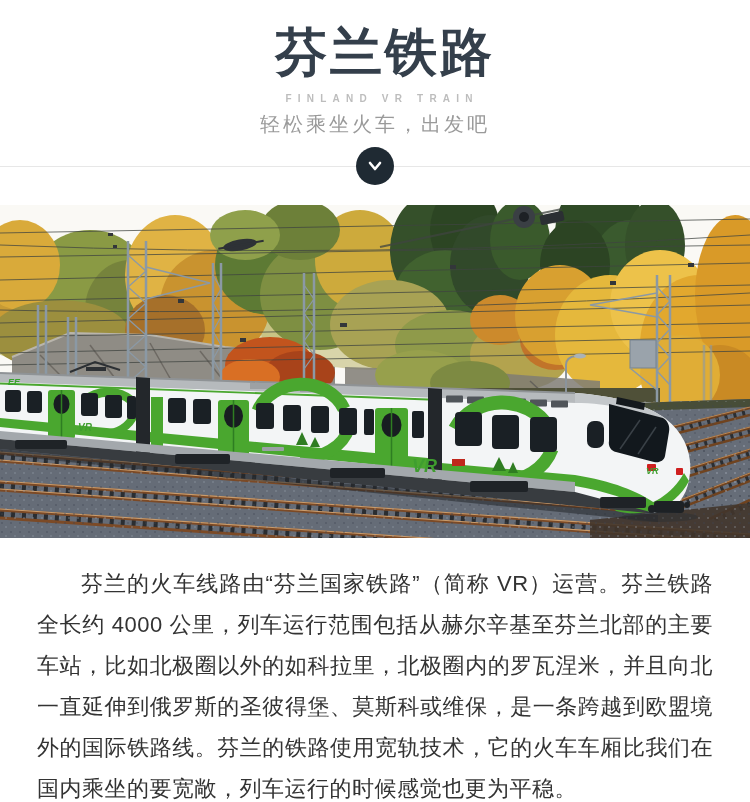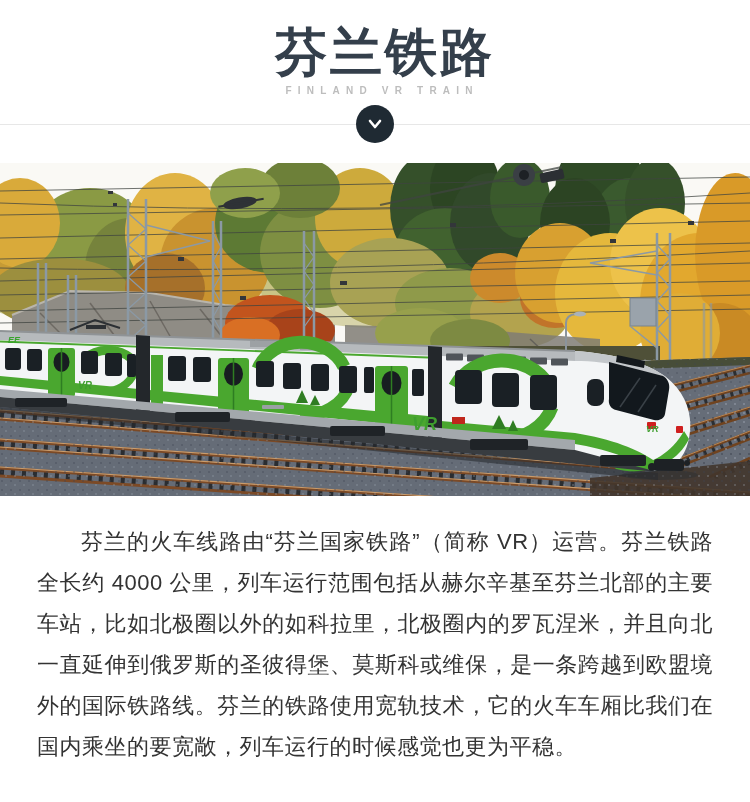--- a/index.html
+++ b/index.html
@@ -3,21 +3,21 @@
 <meta charset="utf-8">
 <style>
   html,body{margin:0;padding:0;background:#ffffff;}
   body{width:750px;font-family:"Liberation Sans","DejaVu Sans",sans-serif;-webkit-font-smoothing:antialiased;}
   .page{width:750px;overflow:hidden;background:#fff;}
 
   
   .hero{text-align:center;}
   .hero-title{margin:0;padding-top:22px;font-size:52px;line-height:60px;font-weight:900;
     letter-spacing:3px;color:#343f4b;padding-left:20px;}
-  .hero-en{margin-top:3px;font-size:10px;font-weight:700;letter-spacing:0.62em;
+  .hero-en{margin-top:11px;font-size:10px;font-weight:700;letter-spacing:0.62em;
     color:#bdbdbd;text-indent:0.62em;padding-left:8px;}
   .hero-tagline{margin-top:7px;font-size:20px;letter-spacing:3px;color:#9a9a9a;}
 
   .scroll-row{position:relative;height:40px;margin-top:9px;}
   .scroll-row .rule{position:absolute;left:0;right:0;top:19px;height:0;
     border-top:1px solid #e7e7e7;}
   .scroll-btn{position:absolute;left:50%;top:0;transform:translateX(-50%);
     width:38px;height:38px;border-radius:50%;border:0;background:#1f2a33;
     display:flex;align-items:center;justify-content:center;cursor:pointer;padding:0;}
   .scroll-btn svg{display:block;}
@@ -31,20 +31,21 @@
     text-align:justify;text-indent:2em;letter-spacing:0.5px;}
 </style>
 </head>
 <body>
 
 <div class="page">
 
   <header class="hero">
     <h1 class="hero-title">芬兰铁路</h1>
     <div class="hero-en">FINLAND VR TRAIN</div>
+    <div class="hero-tagline">轻松乘坐火车，出发吧</div>
 
     <div class="scroll-row">
       <div class="rule"></div>
       <button class="scroll-btn">
         <svg width="20" height="20" viewBox="0 0 20 20">
           <polyline points="5,7 10,13 15,7" fill="none" stroke="#ffffff" stroke-width="2.6" stroke-linecap="round" stroke-linejoin="round"></polyline>
         </svg>
       </button>
     </div>
   </header>

